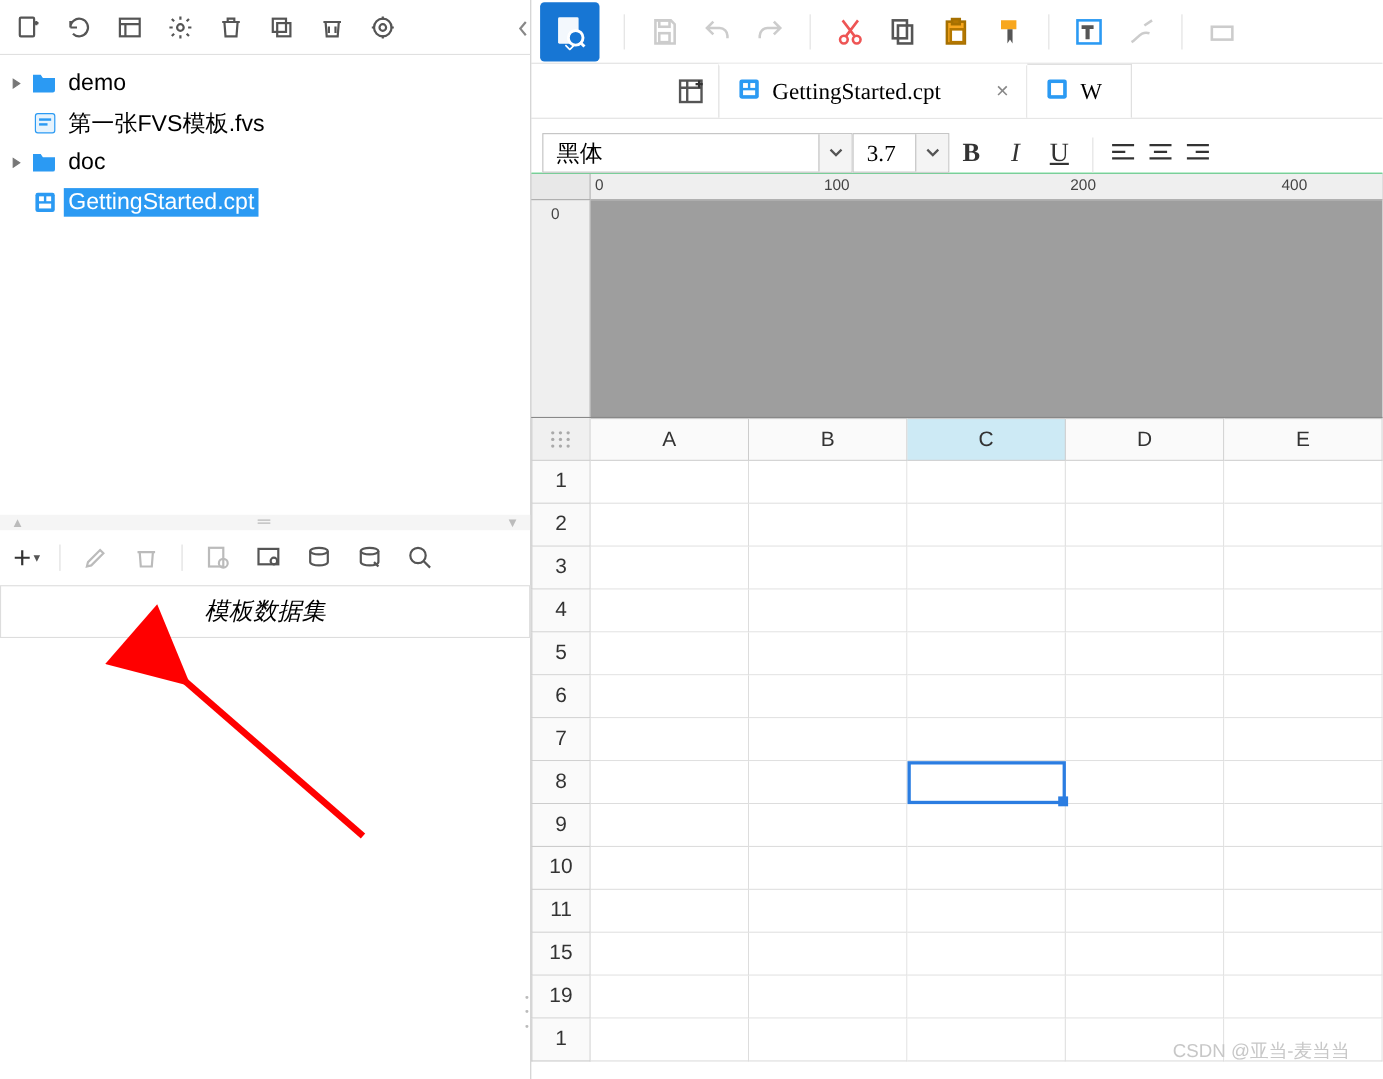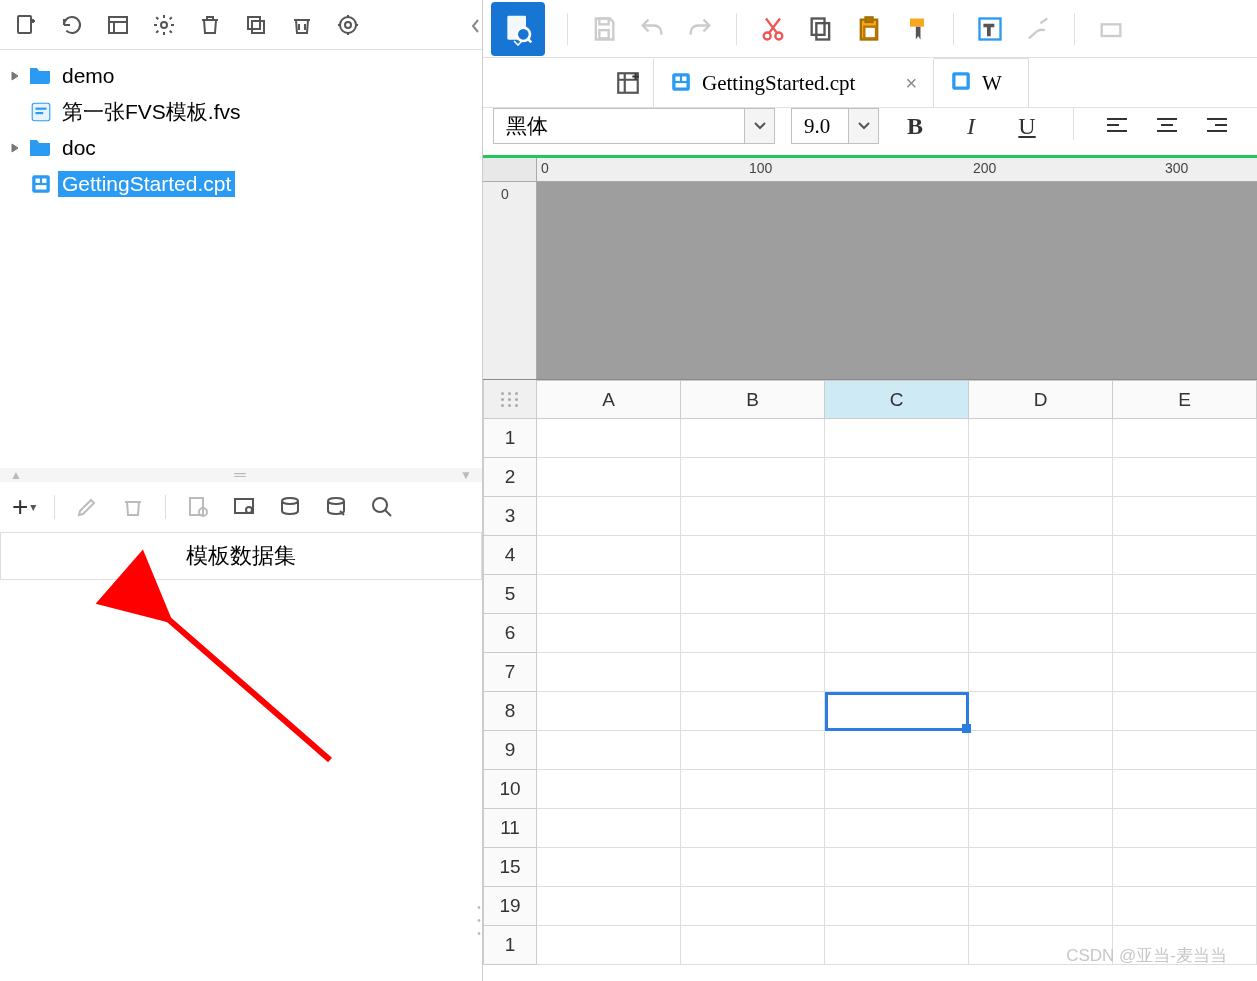--- a/index.html
+++ b/index.html
@@ -31,21 +31,21 @@
 .splitter-h .caret { color:#bbb; font-size:12px;}
 .splitter-h .grip { color:#bbb; letter-spacing:2px;}
 
 .ds-toolbar { height: 50px; display: flex; align-items: center; gap: 18px; padding: 0 12px; }
 .ds-toolbar .sep { width:1px; height:24px; background:#ddd; }
 .ds-toolbar .plus { font-size:28px; color:#333; display:flex; align-items:center; line-height:1;}
 .ds-toolbar .plus .small-down { font-size:12px; color:#555; margin-left:2px;}
 .ico-disabled svg { stroke:#bbb !important; }
 
 .ds-tabs { height: 48px; display:flex; }
-.ds-tab { flex:1; display:flex; align-items:center; justify-content:center; font-size:22px; background:#e9e9e9; border:1px solid #ddd; cursor:pointer; }
+.ds-tab { flex:1; display:flex; align-items:center; justify-content:center; font-size:22px; background:#e9e9e9; border:1px solid #ddd; cursor:pointer;font-style:italic; }
 .ds-tab.active { background:#fff; }
 .ds-tab-area { flex:1; position:relative; }
 
 
 .arrow-anno { position:absolute; left:130px; top:20px; pointer-events:none; }
 .arrow-anno svg { overflow:visible; }
 
 .splitter-v { position:absolute; left:474px; top:900px; width:10px; height:40px; display:flex; flex-direction:column; align-items:center; justify-content:center; color:#bbb; font-size:10px; gap:2px;}
 
 
@@ -66,21 +66,21 @@
 .tab-plus { width:50px; display:flex; align-items:center; justify-content:center; color:#666;}
 .tab-plus svg { stroke:#555; fill:none; stroke-width:2;}
 .doc-tab { display:flex; align-items:center; gap:10px; padding:0 16px; border:1px solid #ddd; border-bottom:none; background:#fff;}
 .doc-tab.active { border-top:2px solid #fff; }
 .doc-tab .tab-ico svg { fill:#2b9af3;}
 .doc-tab .tab-text { font-size:21px; font-family:"SimSun",serif;}
 .doc-tab .tab-close { color:#888; font-size:20px; cursor:pointer; margin-left:40px;}
 .doc-tab.next { border-left:none; }
 .doc-tab.next .tab-text{ overflow:hidden; width:30px;}
 
-.fmt-bar { height:50px; display:flex; align-items:flex-start; gap:16px; padding:0 10px; border-bottom:3px solid #22c55e;}
+.fmt-bar { height:50px; display:flex; align-items:flex-end; gap:0; padding:0 10px; border-bottom:1px solid #22c55e;}
 .combo { display:flex; align-items:center; border:1px solid #c0c0c0; height:36px; background:#fff;}
 .combo .combo-text { padding:0 12px; font-size:21px; font-family:"SimSun",serif; min-width:250px;}
 .combo.small .combo-text { min-width:56px;}
 .combo .combo-btn { width:30px; height:100%; display:flex; align-items:center; justify-content:center; border-left:1px solid #c0c0c0; background:#f4f4f4;}
 .combo .combo-btn svg { stroke:#555; fill:none; stroke-width:2;}
 .fmt-btn { width:40px; height:36px; display:flex; align-items:center; justify-content:center; font-family:"Times New Roman",serif; font-size:24px; color:#333; cursor:pointer;}
 .fmt-btn.bold { font-weight:bold; }
 .fmt-btn.italic { font-style:italic; }
 .fmt-btn.under { text-decoration:underline;}
 .align-btn { width:34px; height:36px; display:flex; align-items:center; justify-content:center;}
@@ -398,21 +398,21 @@
     <div class="fmt-bar">
       <div class="combo">
         <span class="combo-text">黑体</span>
         <span class="combo-btn">
             <svg width="14" height="10" viewBox="0 0 14 10">
               <path d="M2 2l5 5 5-5"></path>
             </svg>
           </span>
       </div>
       <div class="combo small">
-        <span class="combo-text">9.0</span>
+        <span class="combo-text">3.7</span>
         <span class="combo-btn">
             <svg width="14" height="10" viewBox="0 0 14 10">
               <path d="M2 2l5 5 5-5"></path>
             </svg>
           </span>
       </div>
       <span class="fmt-btn bold">B</span>
       <span class="fmt-btn italic">I</span>
       <span class="fmt-btn under">U</span>
       <span class="tb-sep"></span>
@@ -432,21 +432,21 @@
           </svg>
         </span>
     </div>
 
     <div class="ruler-area">
       <div class="ruler-corner"></div>
       <div class="ruler-h">
         <span class="ruler-label" style="left:4px">0</span>
         <span class="ruler-label" style="left:212px">100</span>
         <span class="ruler-label" style="left:436px">200</span>
-        <span class="ruler-label" style="left:628px">300</span>
+        <span class="ruler-label" style="left:628px">400</span>
       </div>
       <div class="ruler-v">
         <span class="ruler-v-label" style="top:4px">0</span>
       </div>
     </div>
 
     <div class="sheet-area">
       <div class="row-head-col">
         <div class="row-head corner">
           <div class="corner-dots">

